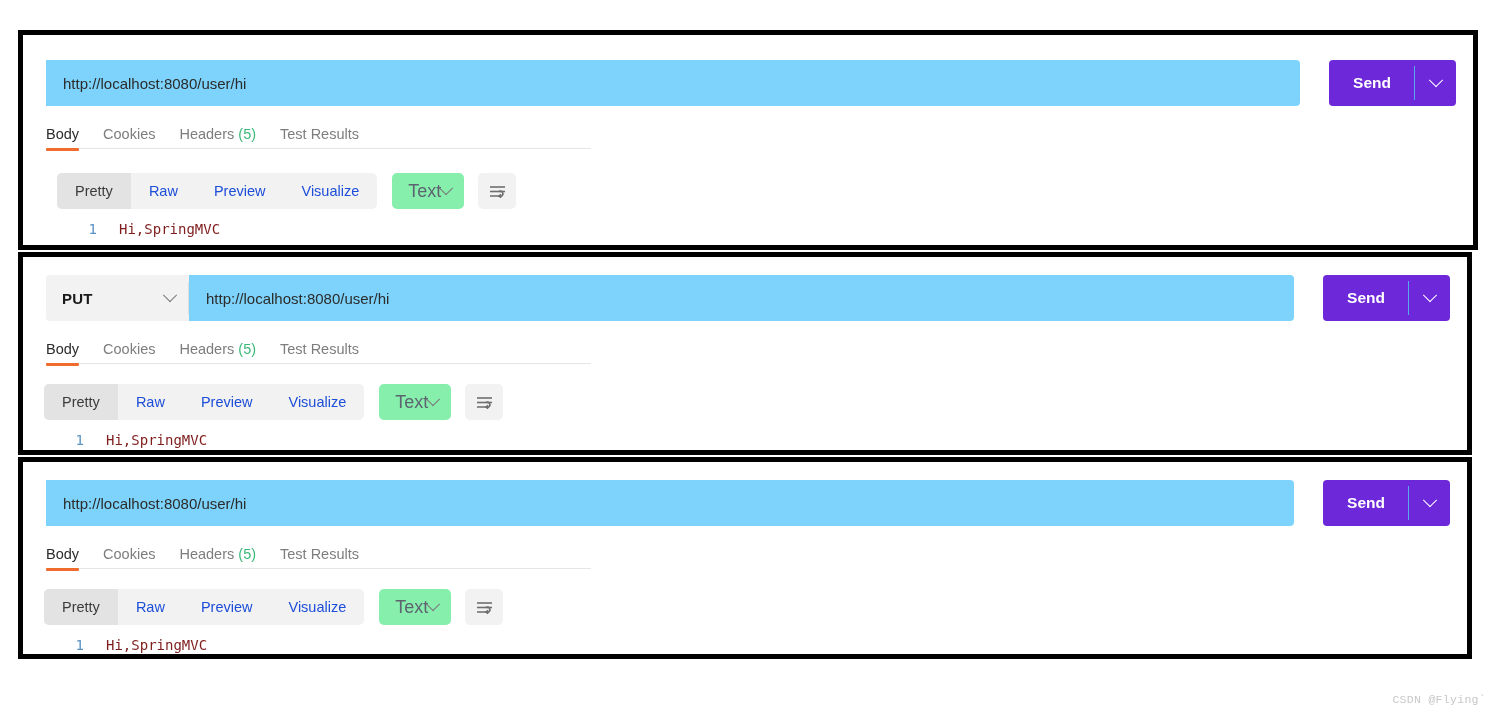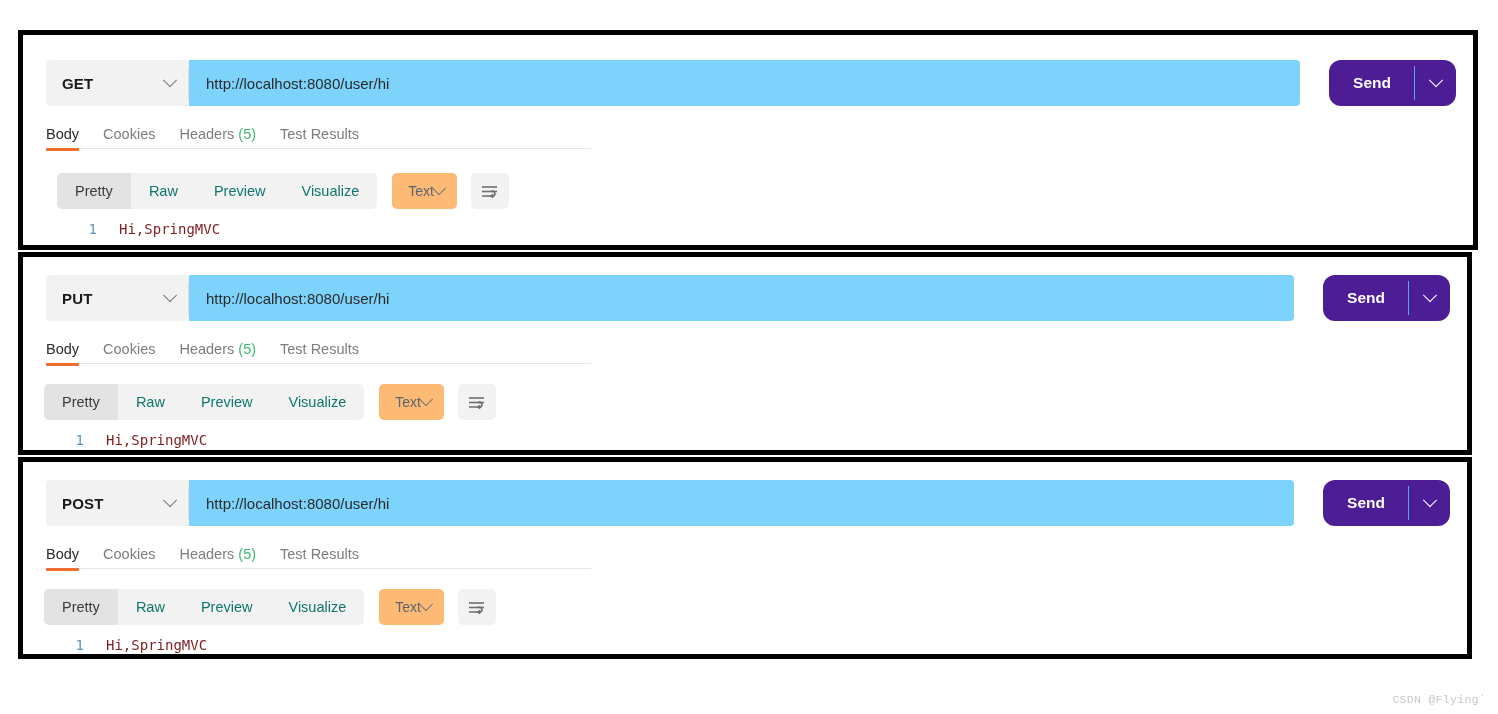--- a/index.html
+++ b/index.html
@@ -80,22 +80,22 @@
     display: flex;
     align-items: center;
     padding-left: 17px;
     box-sizing: border-box;
     font-size: 15px;
     color: #2b2b2b;
     cursor: text;
   }
   .send-btn {
     width: 127px;
-    background: #4c1d95;
-    border-radius: 12px;
+    background: #6d28d9;
+    border-radius: 4px;
     display: flex;
     align-items: stretch;
     margin-left: 29px;
     cursor: pointer;
   }
   .send-main {
     flex: 1;
     display: flex;
     align-items: center;
     justify-content: center;
@@ -176,37 +176,37 @@
     border-radius: 5px;
     height: 36px;
     overflow: hidden;
   }
   .seg {
     display: flex;
     align-items: center;
     justify-content: center;
     padding: 0 18px;
     font-size: 14.5px;
-    color: #0f766e;
+    color: #1d4ed8;
     cursor: pointer;
     white-space: nowrap;
   }
   .seg.active {
     background: #e3e3e3;
     color: #3b3b3b;
   }
   .type-select {
     display: flex;
     align-items: center;
-    background: #fdba74;
+    background: #86efac;
     border-radius: 5px;
     height: 36px;
     padding: 0 13px 0 16px;
     margin-left: 15px;
-    font-size: 14px;
+    font-size: 18px;
     color: #5d6470;
     cursor: pointer;
     box-sizing: border-box;
   }
   .wrap-btn {
     width: 38px;
     height: 36px;
     background: #f2f2f2;
     border-radius: 5px;
     margin-left: 14px;
@@ -249,24 +249,20 @@
 </style>
 </head>
 <body>
 
 <div class="screen">
 
   <div class="panel" style="left:18px; top:30px; width:1460px; height:220px;">
     <div class="panel-inner">
 
       <div class="request-row" style="left:23px; top:25px; right:17px;">
-        <div class="method-select">
-          <span class="method-label">GET</span>
-          <span class="chev"></span>
-        </div>
         <div class="url-field">http://localhost:8080/user/hi</div>
         <div class="send-btn">
           <div class="send-main">Send</div>
           <div class="send-caret">
             <span class="chev-white"></span>
           </div>
         </div>
       </div>
 
       <div class="tabs-divider" style="left:23px; top:113px; width:545px;"></div>
@@ -365,24 +361,20 @@
         <div class="code-text">Hi,SpringMVC</div>
       </div>
 
     </div>
   </div>
 
   <div class="panel" style="left:18px; top:457px; width:1454px; height:202px;">
     <div class="panel-inner">
 
       <div class="request-row" style="left:23px; top:18px; right:17px;">
-        <div class="method-select">
-          <span class="method-label">POST</span>
-          <span class="chev"></span>
-        </div>
         <div class="url-field">http://localhost:8080/user/hi</div>
         <div class="send-btn">
           <div class="send-main">Send</div>
           <div class="send-caret">
             <span class="chev-white"></span>
           </div>
         </div>
       </div>
 
       <div class="tabs-divider" style="left:23px; top:106px; width:545px;"></div>

